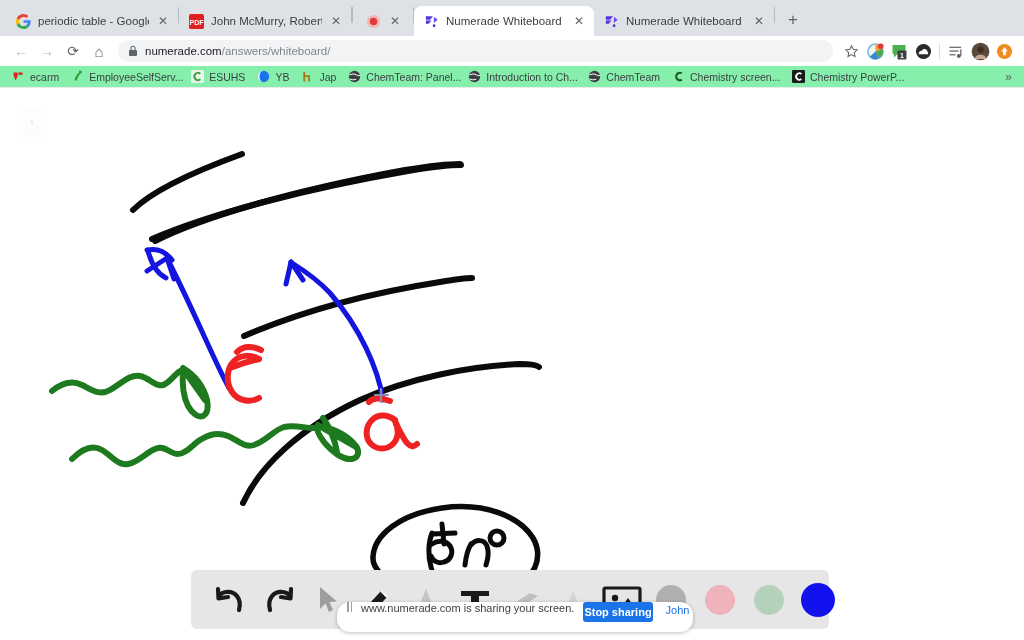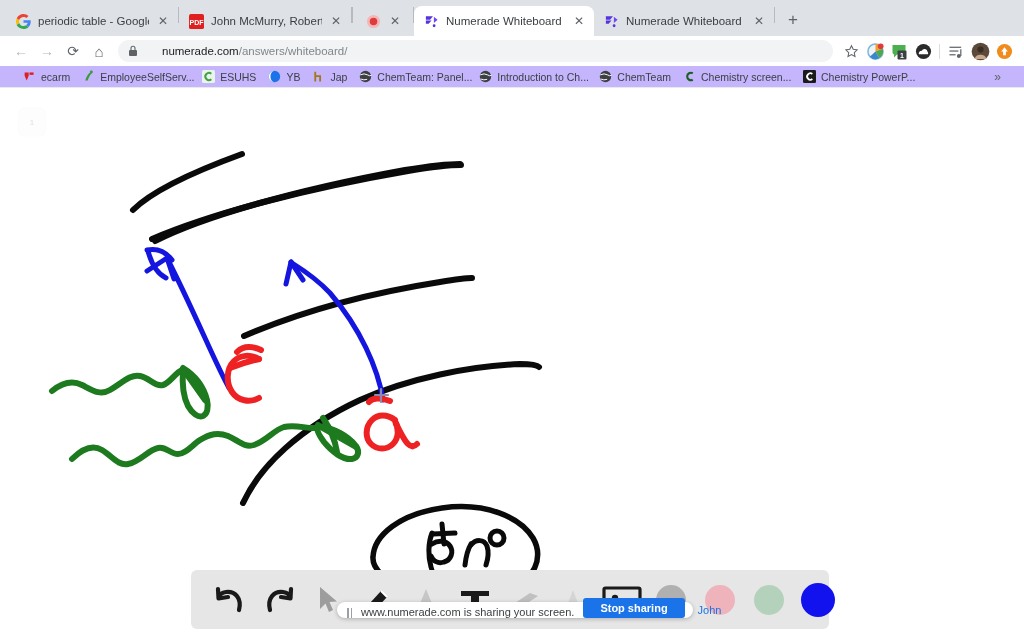--- a/index.html
+++ b/index.html
@@ -70,41 +70,41 @@
   }
   .navbtn.dim { color: #b4b7bb; }
   .omnibox {
     flex: 1;
     height: 22px;
     background: #f1f3f4;
     border-radius: 11px;
     display: flex; align-items: center;
     padding: 0 10px;
     margin: 0 6px;
-    gap: 24px;
+    gap: 7px;
     font-size: 11.5px;
     color: #202124;
     overflow: hidden;
   }
   .omnibox .urlhost { color: #202124; }
   .omnibox .urlpath { color: #80868b; }
   .tbicon {
     width: 24px; height: 24px;
     display: flex; align-items: center; justify-content: center;
     flex: none; position: relative;
   }
   .tb-sep { width: 1px; height: 15px; background: #dadce0; margin: 0 4px; flex:none;}
 
   
   .bookmarks {
     position: absolute; top: 66px; left: 0;
     width: 1024px; height: 22px;
-    background: #c4b5fd;
+    background: #86efac;
     display: flex; align-items: center;
-    padding: 0 17px;
+    padding: 0 6px;
     font-size: 10.5px; color: #3c4043;
     border-bottom: 1px solid #e8eaed;
   }
   .bm {
     display: flex; align-items: center; gap: 5px;
     padding: 2px 6px; white-space: nowrap;
     max-width: 120px; overflow: hidden;
   }
   .bm .bmicon { width: 13px; height: 13px; flex: none; display:block;}
   .bm-overflow {
@@ -147,37 +147,37 @@
   .swatch { border-radius: 50%; flex: none; }
   .sw-gray { width: 30px; height: 30px; background: #b0b0b0; }
   .sw-pink { width: 30px; height: 30px; background: #eeb3bb; }
   .sw-green{ width: 30px; height: 30px; background: #b4d2bb; }
   .sw-blue { width: 34px; height: 34px; background: #1212ee; }
   .swwrap { width: 49px; display:flex; align-items:center; justify-content:center; flex:none;}
 
   
   .sharebar {
     position: absolute; left: 337px; top: 602px;
-    width: 356px; height: 16px;
+    width: 356px; height: 30px;
     background: #ffffff;
     border-radius: 13px;
     box-shadow: 0 1px 4px rgba(0,0,0,0.25);
-    display: flex; align-items: flex-end;
+    display: flex; align-items: flex-start;
     padding: 0 10px;
     gap: 9px;
     font-size: 11px; color: #3c4043;
   }
   .pausebars { display: flex; gap: 2px; flex: none; }
   .pausebars i { display:block; width: 1.5px; height: 10px; background: #9aa0a6; }
   .sharetext { flex: 1; white-space: nowrap; }
   .stopbtn {
     background: #1a73e8; color: #fff;
     font-size: 11px; font-weight: bold;
     border: none; border-radius: 3px;
-    padding: 4px 17px;
+    padding: 4px 1px;
     white-space: nowrap;
   }
   .hidebtn {
     color: #1a73e8; font-size: 11px;
     background: none; border: none;
     white-space: nowrap; padding: 2px 4px;
   }
 </style>
 </head>
 <body>

